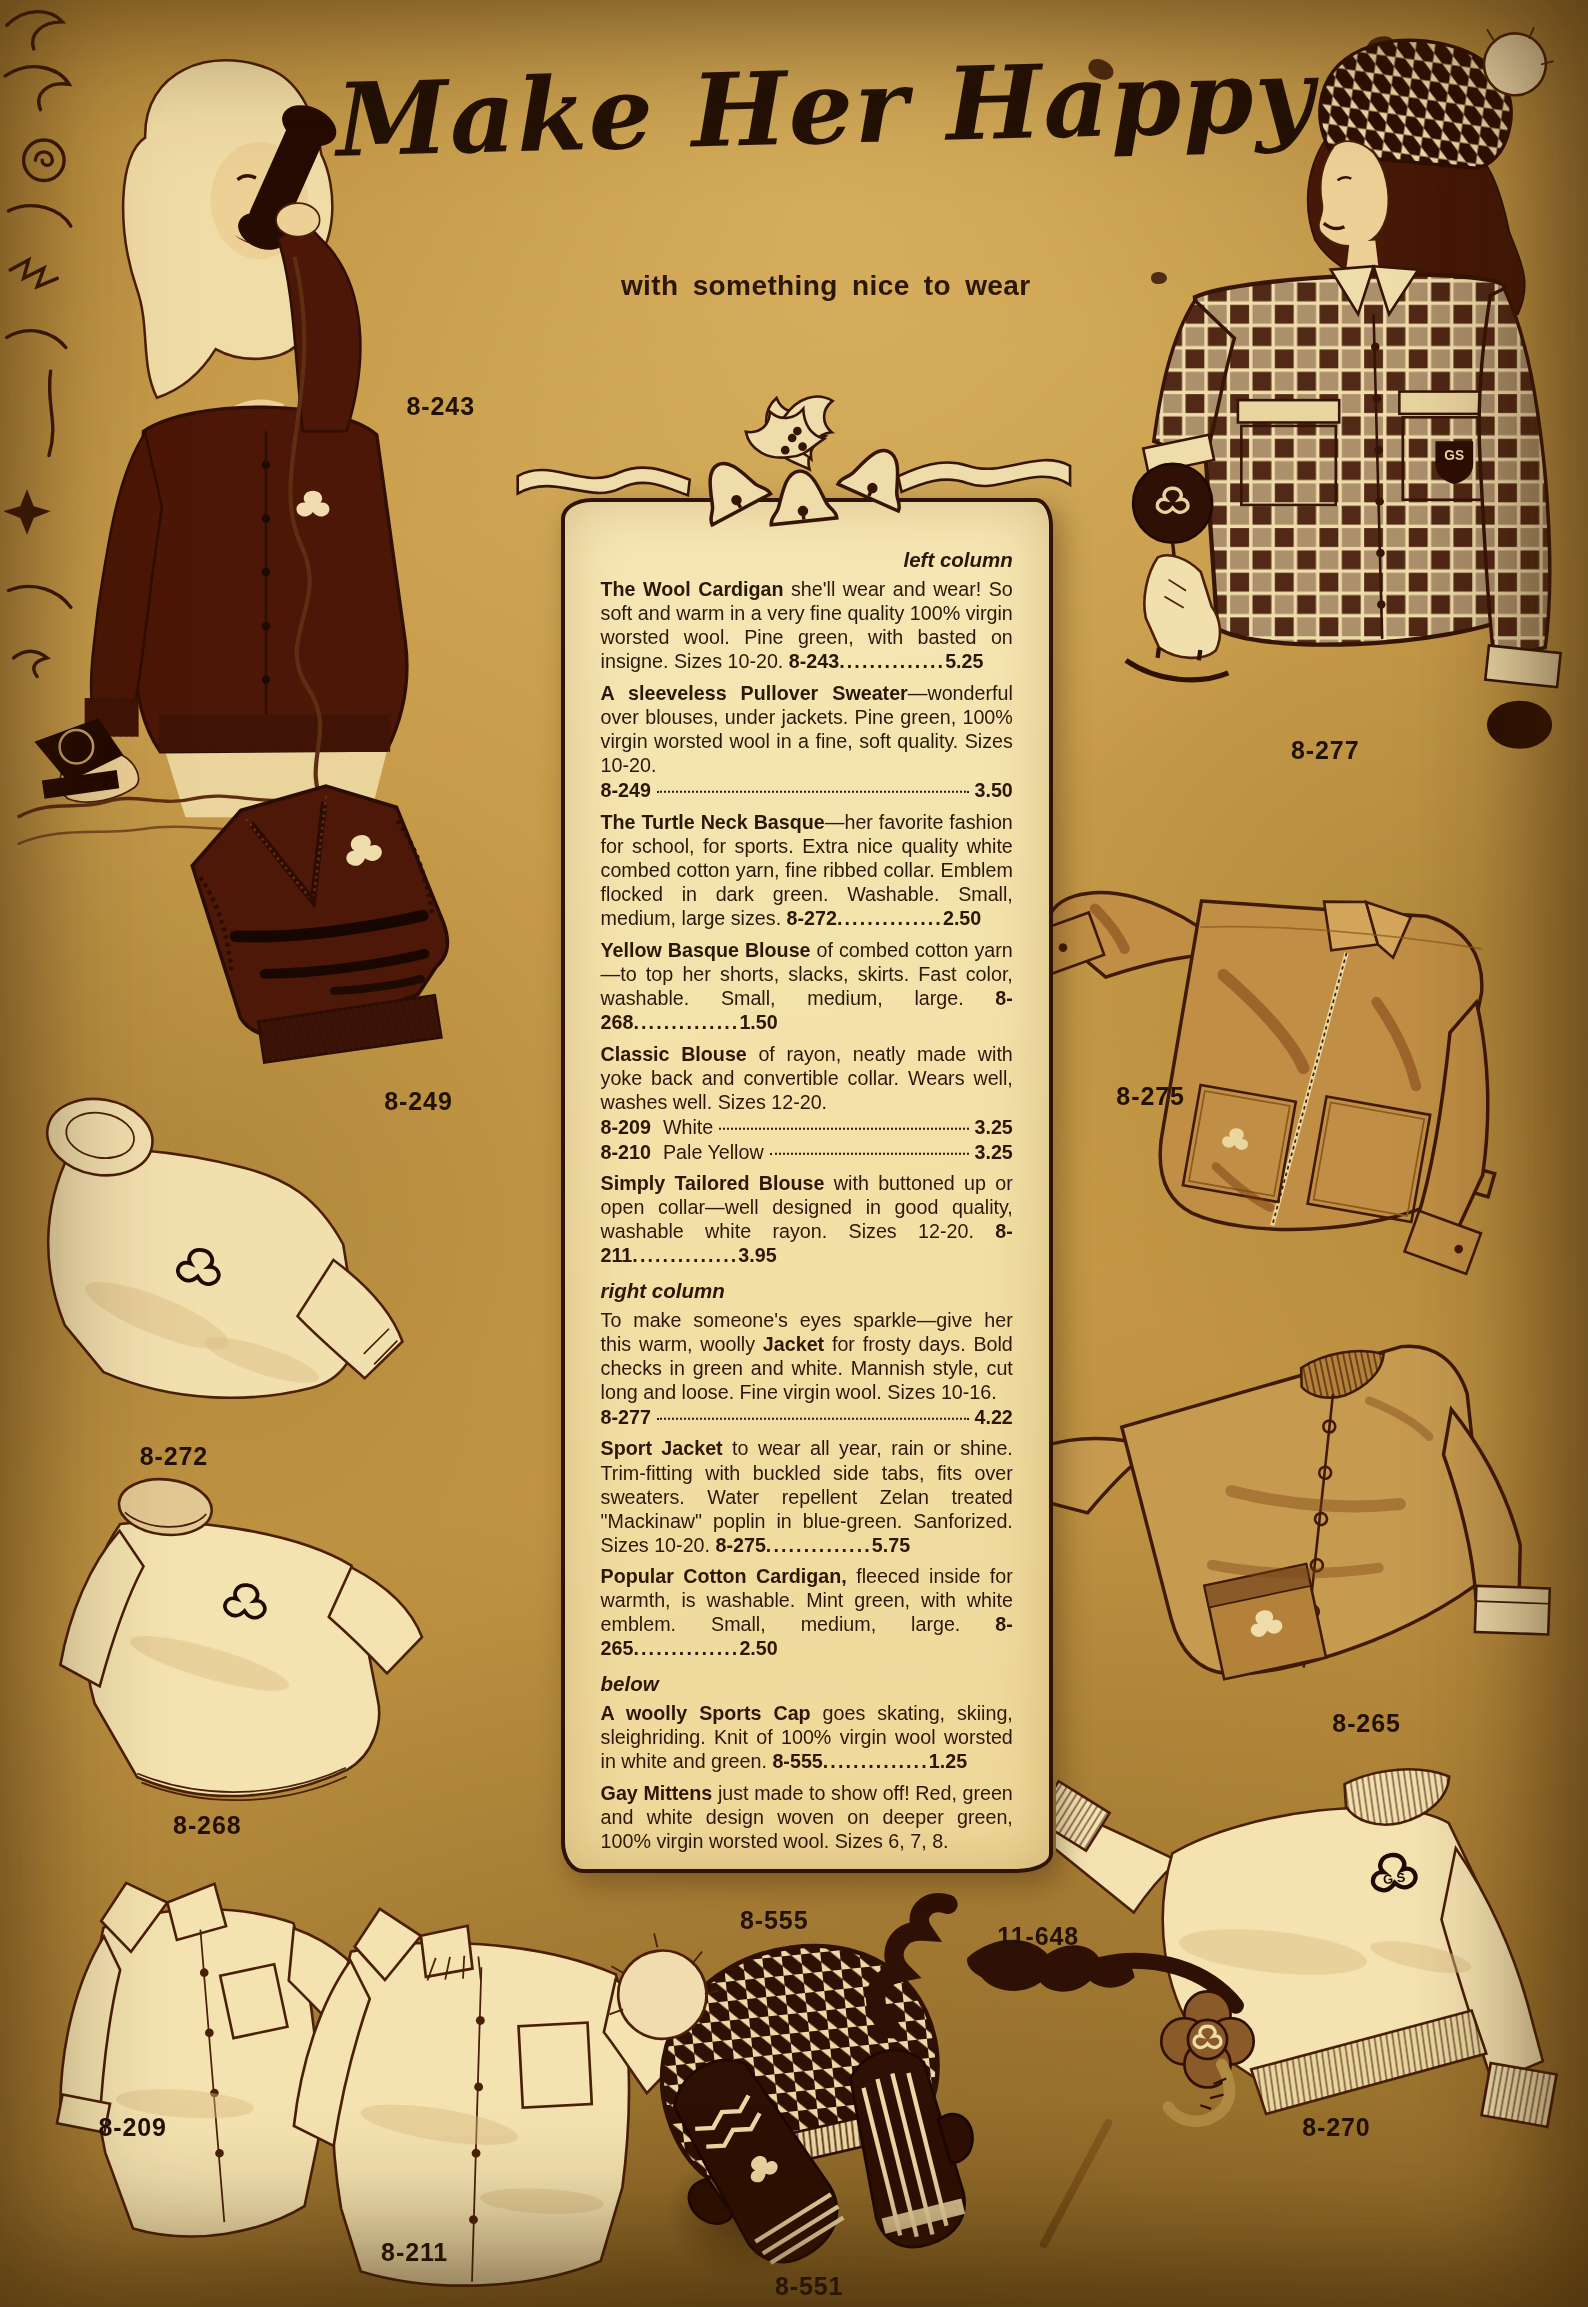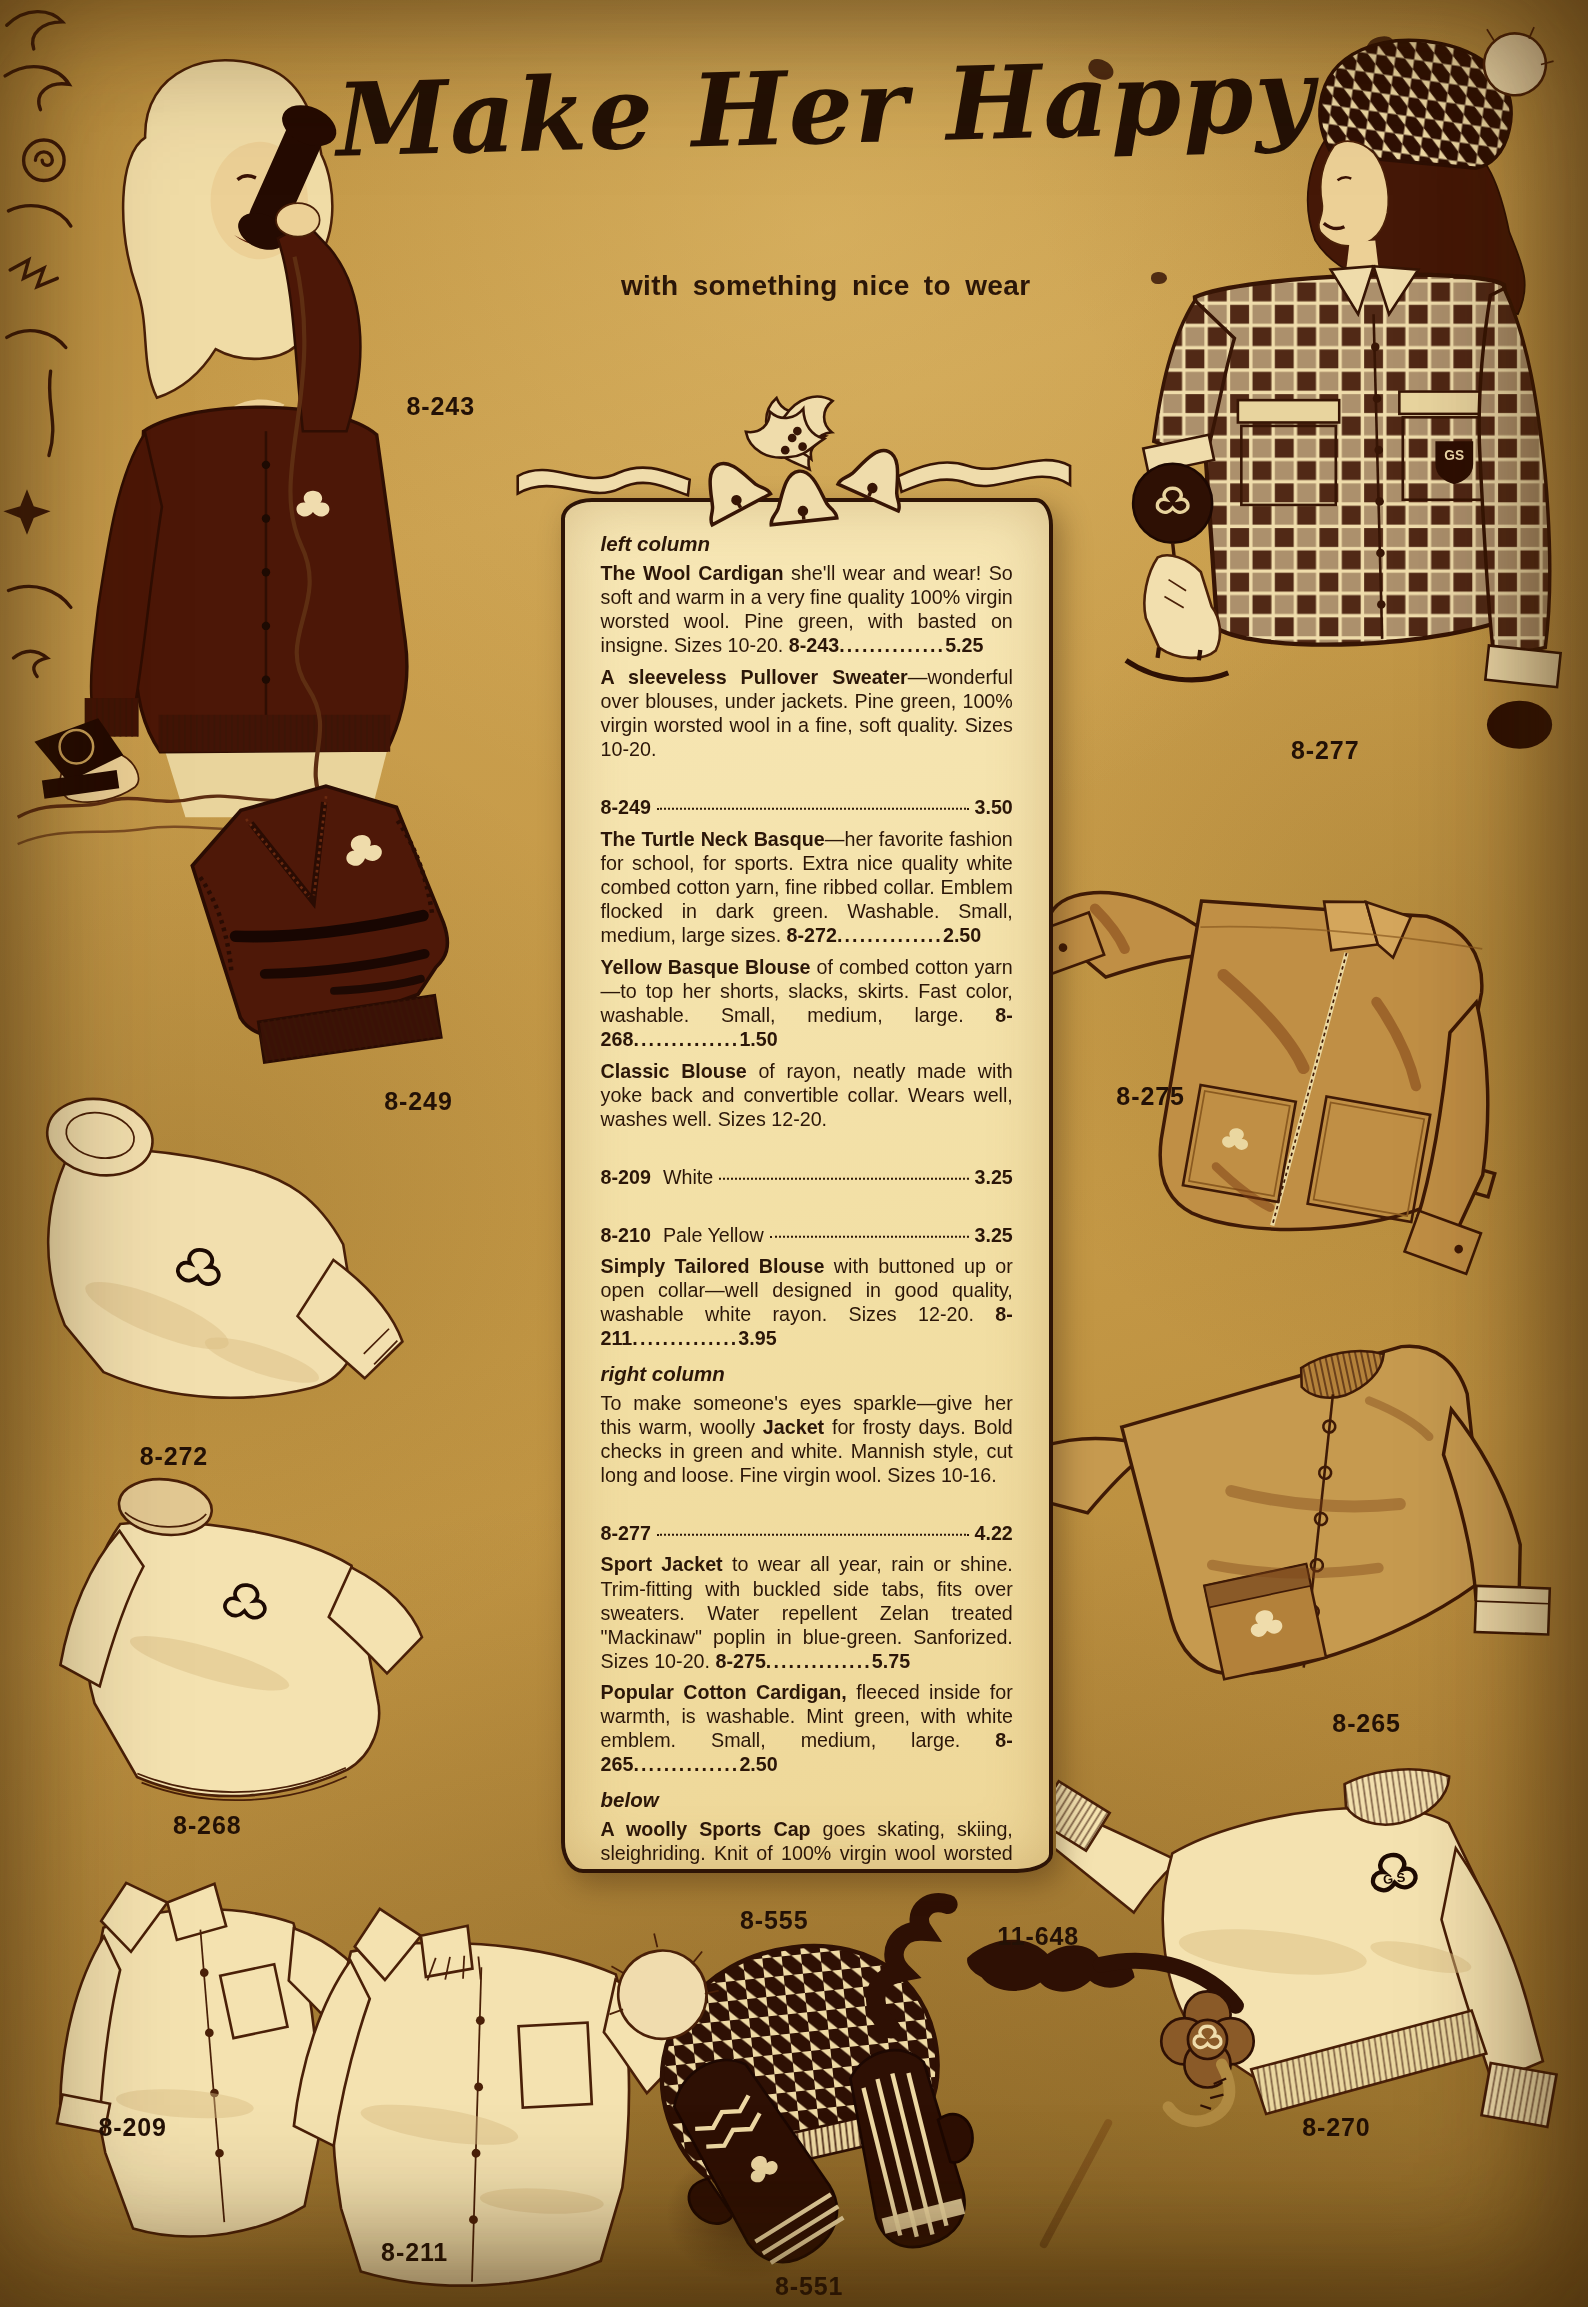--- a/index.html
+++ b/index.html
@@ -21,24 +21,24 @@
     font-weight:bold;font-size:28px;color:#2b1608;letter-spacing:0.4px;word-spacing:6px;}
   .panel{position:absolute;left:35.3%;top:21.6%;width:31%;height:59.6%;z-index:3;
     background:linear-gradient(170deg,#f7e7b6,#f2dfa4 58%,#eed798);
     border:4.3px solid #2e1406;border-radius:31px 17px 36px 22px / 20.5px 27px 19px 31px;
     box-shadow:inset 0 0 60px rgba(140,95,30,.28), 8.6px 10.3px 29px rgba(50,25,5,.35);
     padding:29px 36px;box-sizing:border-box;overflow:hidden;}
   .panel::before{content:"";position:absolute;inset:-12px;border:2.6px solid rgba(46,20,6,.8);
     border-radius:38px 27px 43px 31px / 29px 22px 34px 26px;pointer-events:none;}
   .panel{font-size:19.7px;line-height:1.22;}
   .sec{font-style:italic;font-weight:bold;font-size:20.5px;margin:10.3px 0 3.4px;}
-  .sec:first-child{margin-top:0;}
+  .sec:first-child{margin-top:16px;text-align:right;}
   .item{margin:5.1px 0 7.7px;}
   .item p{margin:0;text-align:justify;}
-  .item b{font-weight:bold;margin-top:33px;}
+  .item b{font-weight:bold;}
   .idots::after{content:"..............";letter-spacing:2.1px;font-weight:bold;}
   .lead{display:flex;align-items:baseline;font-weight:bold;margin-top:0.9px;}
   .lead .dots{flex:1;border-bottom:2.6px dotted #2b1608;margin:0 6px;transform:translateY(-4.3px);}
   .lead .vcolor{font-weight:normal;margin-left:12px;text-align:center;}
   .num{position:absolute;z-index:5;font-weight:bold;font-size:25px;color:#231106;letter-spacing:0.9px;}
   .illo{position:absolute;z-index:2;text-decoration:underline;}
   .illo svg{width:100%;height:100%;display:block;}
   .shadow{position:absolute;z-index:1;background:radial-gradient(closest-side,rgba(40,16,2,.5),transparent 72%);}
   .blob{position:absolute;z-index:2;background:#3a1708;opacity:.85;}
   .crease{position:absolute;z-index:2;width:7.7px;height:145px;background:linear-gradient(#7a4a16,#5d370e);opacity:.55;border-radius:4.3px;}

